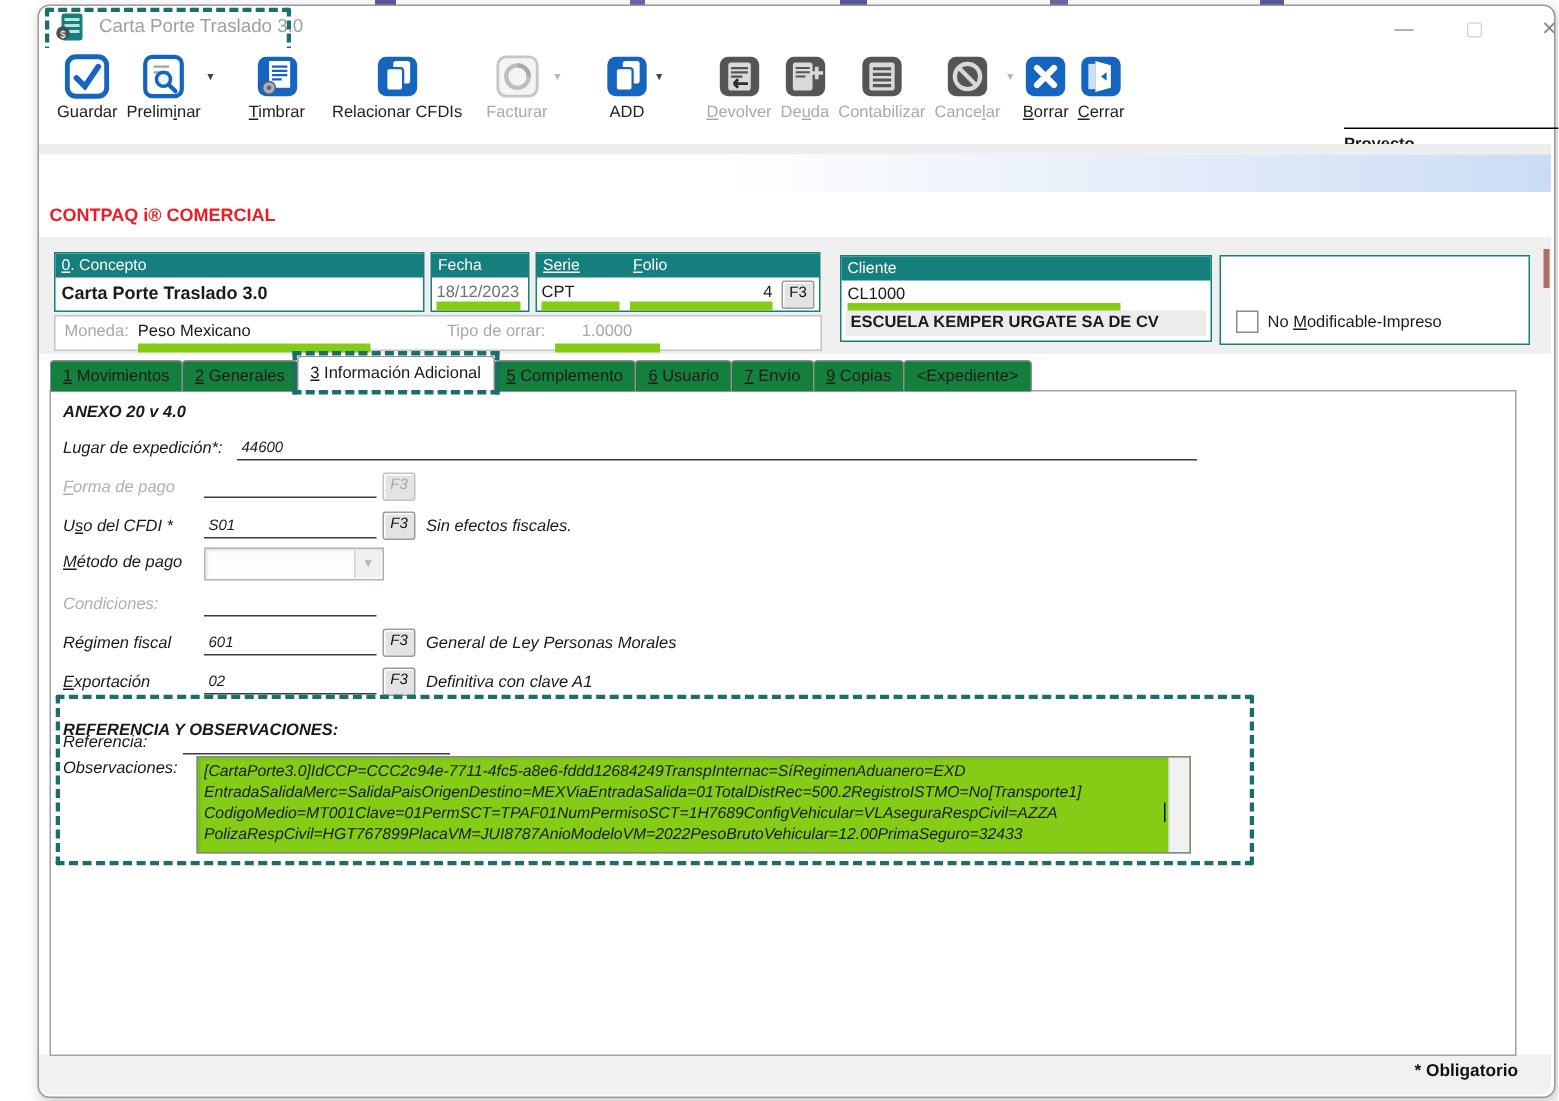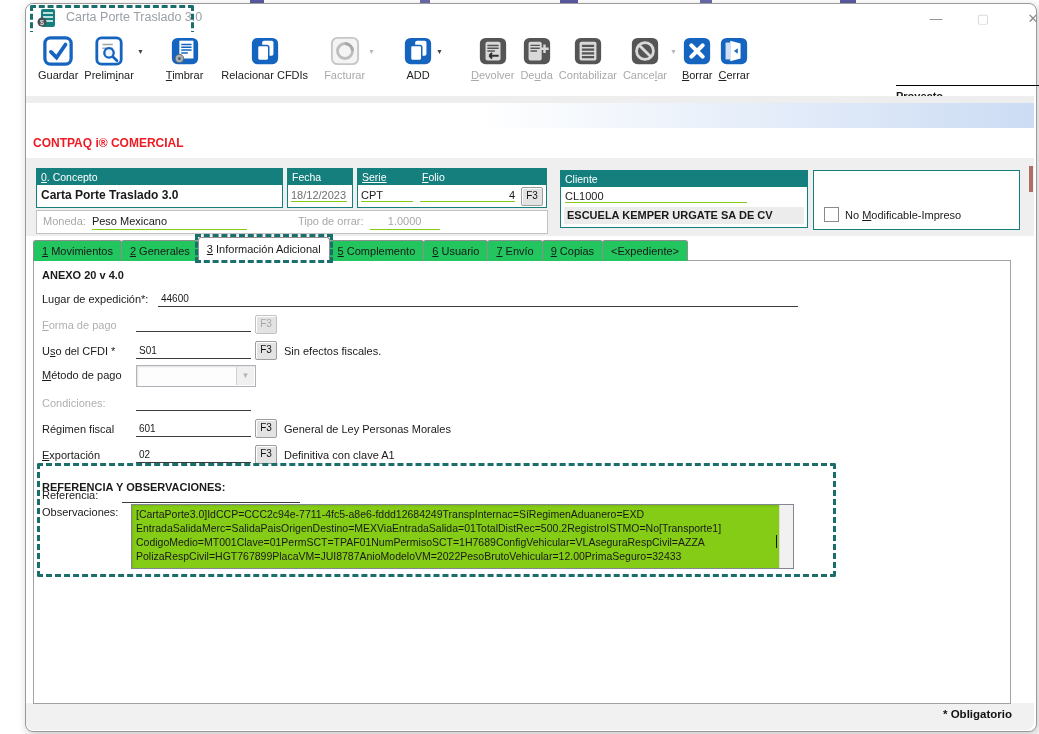--- a/index.html
+++ b/index.html
@@ -45,48 +45,48 @@
   .banner{position:absolute;left:26px;top:103px;width:1008px;height:25px;
     background:linear-gradient(to right,#ffffff 0%,#ffffff 45%,#ccdcf4 100%);}
   .brand{position:absolute;left:33px;top:136px;color:#ed1c24;font-weight:bold;font-size:12px;}
 
   
   .headerband{position:absolute;left:26px;top:158px;width:1008px;height:78px;background:#efefef;}
   .hbox{position:absolute;background:#fff;border:1px solid #157f7d;}
   .hbox-hdr{height:16px;background:#157f7d;color:#fff;font-size:10.5px;line-height:16px;padding:0 4px;
     white-space:nowrap;overflow:hidden;}
   .hval{padding:3px 4px 0 4px;font-weight:bold;font-size:12px;white-space:nowrap;}
-  .uline{border-bottom:1px solid #84cc16;display:inline-block;}
+  .uline{border-bottom:6px solid #84cc16;display:inline-block;}
   .fecha-val{color:#707070;font-weight:normal;font-size:11px;padding:4px 3px 0 3px;}
   .cpt-val{font-weight:normal;font-size:11px;}
   .folio-val{font-weight:normal;font-size:11px;text-align:right;}
   .f3btn{display:inline-block;width:20px;height:17px;background:#e3e3e3;border:1px solid #9d9d9d;
     border-radius:2px;font-size:10px;text-align:center;line-height:16px;color:#111;cursor:pointer;
     box-shadow:inset 1px 1px 0 #fff;}
   .f3btn.disabled{color:#a6a6a6;cursor:default;border-color:#c2c2c2;}
   .cliente-name{position:absolute;left:3px;right:3px;bottom:3px;height:17px;background:#ececec;
     font-weight:bold;font-size:11px;line-height:17px;padding-left:3px;white-space:nowrap;overflow:hidden;}
   .moneda-box{position:absolute;left:36px;top:210px;width:510px;height:22px;background:#fff;
     border:1px solid #c3c3c3;line-height:21px;}
   .glabel{color:#a8a8a8;}
   .checkboxrow{position:absolute;left:10px;bottom:7px;display:flex;align-items:center;}
   .checkbox{width:13px;height:13px;background:#fff;border:1px solid #8a8a8a;margin-right:6px;cursor:pointer;}
 
   
   .tabstrip{position:absolute;left:33px;top:239px;height:22px;display:flex;align-items:flex-end;z-index:3;}
-  .tab{position:relative;height:20px;line-height:20px;padding:0 8px;background:#22c55e;
+  .tab{position:relative;height:20px;line-height:20px;padding:0 8px;background:#15803d;
     border:1px solid #8f8f8f;border-bottom:none;border-radius:3px 3px 0 0;margin-right:-1px;
     font-size:11px;cursor:pointer;white-space:nowrap;}
   .tab.active{height:23px;line-height:23px;background:#fff;z-index:4;}
   .tab-annotation{position:absolute;left:-4px;right:-4px;top:-4px;bottom:-2px;
     border:3px dashed #1a6f6c;pointer-events:none;}
 
   
   .panel{position:absolute;left:33px;top:260px;width:976px;height:442px;background:#fff;
-    border:1px solid #a2a2a2;z-index:2;}
+    border:1px solid #a2a2a2;z-index:2;font-style:italic;}
   .flabel{position:absolute;font-size:11px;color:#1a1a1a;white-space:nowrap;}
   .flabel.dis{color:#b0b0b0;}
   .fval{position:absolute;font-size:10px;white-space:nowrap;}
   .fline{position:absolute;border-bottom:1px solid #3c3c3c;}
   .desc{position:absolute;font-size:11px;color:#1a1a1a;white-space:nowrap;}
   .combo{position:absolute;width:118px;height:20px;background:#fdfdfd;border:1px solid #aeb3b9;
     box-shadow:inset 1px 1px 2px rgba(0,0,0,.12);}
   .combo .cbtn{position:absolute;right:1px;top:1px;bottom:1px;width:17px;background:#f0f0f0;
     border-left:1px solid #d0d0d0;text-align:center;color:#b5b5b5;font-size:8px;line-height:18px;}
   .obs-box{position:absolute;left:130px;top:504px;width:661px;height:63px;background:#84cc16;

